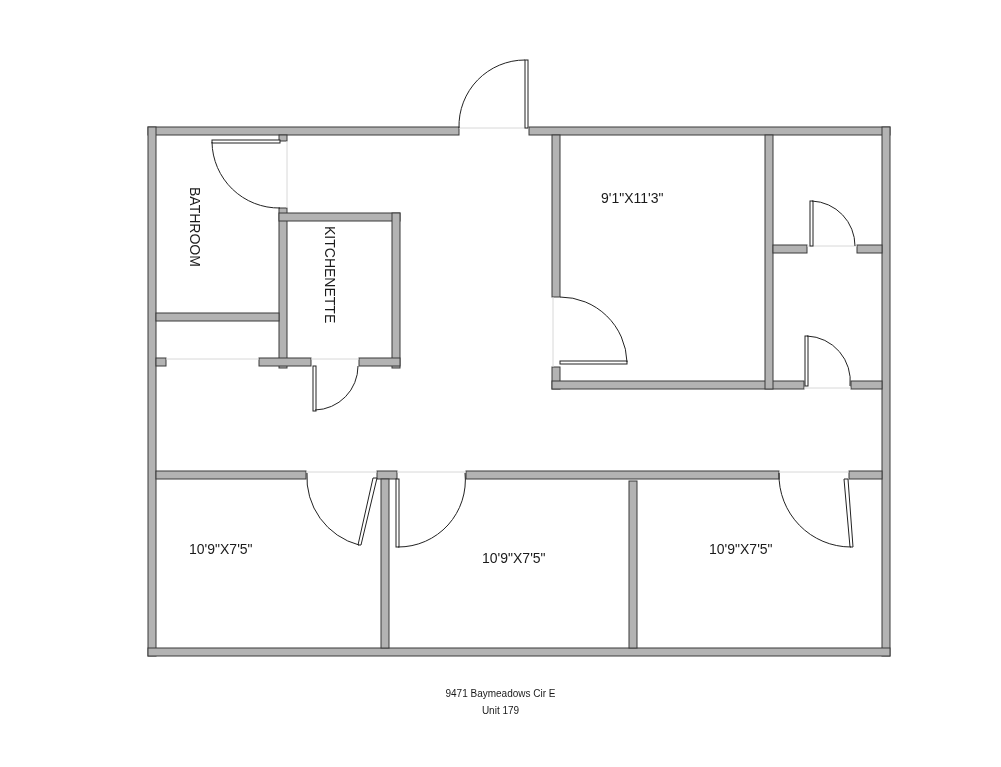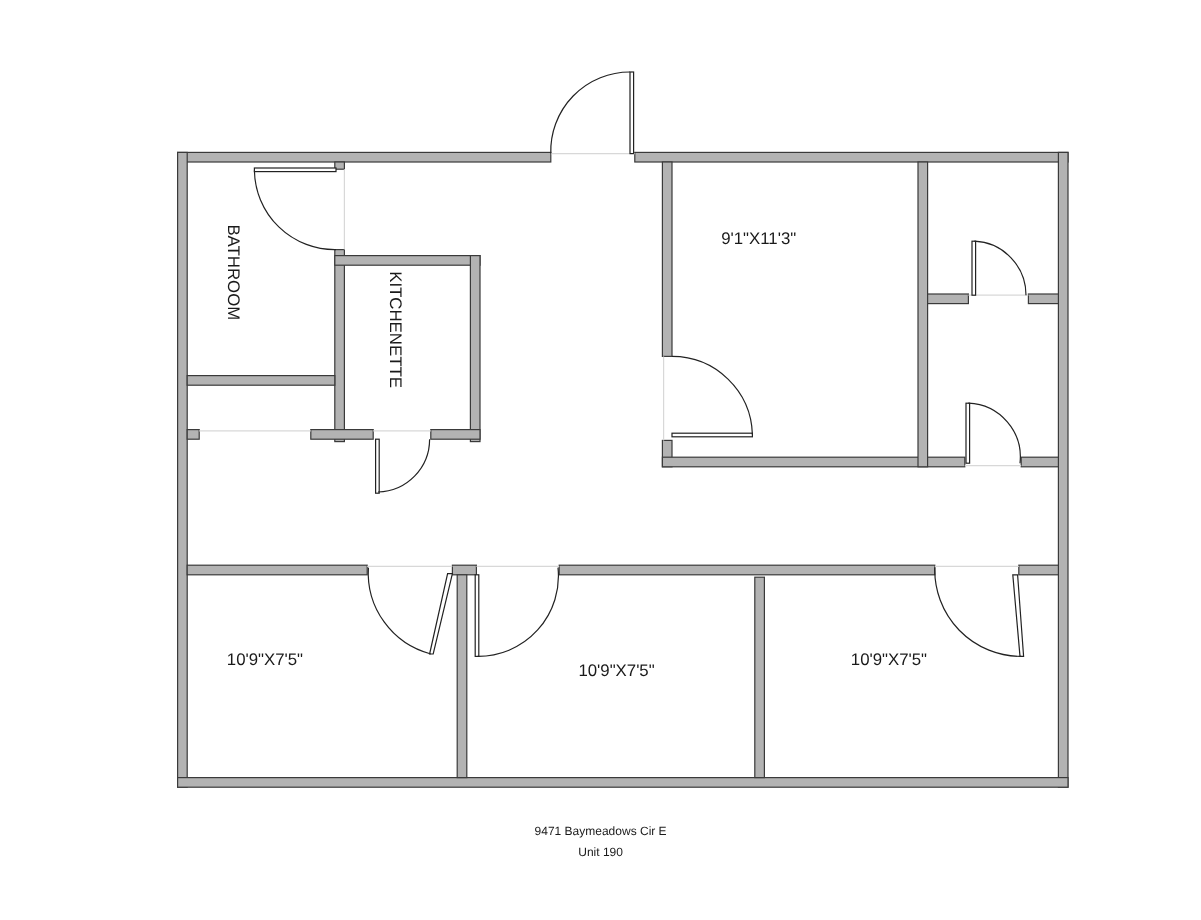--- a/index.html
+++ b/index.html
@@ -130,13 +130,13 @@
     <text class="label" transform="translate(190,187) rotate(90)">BATHROOM</text>
     <text class="label" transform="translate(325,226) rotate(90)">KITCHENETTE</text>
     <text class="label" x="601" y="203">9'1"X11'3"</text>
     <text class="label" x="189" y="554">10'9"X7'5"</text>
     <text class="label" x="482" y="563">10'9"X7'5"</text>
     <text class="label" x="709" y="554">10'9"X7'5"</text>
   </g>
 </svg>
 
 <div class="caption" style="top:685px;">9471 Baymeadows Cir E</div>
-<div class="caption" style="top:702px;">Unit 190</div>
+<div class="caption" style="top:702px;">Unit 179</div>
 
 </body></html>

